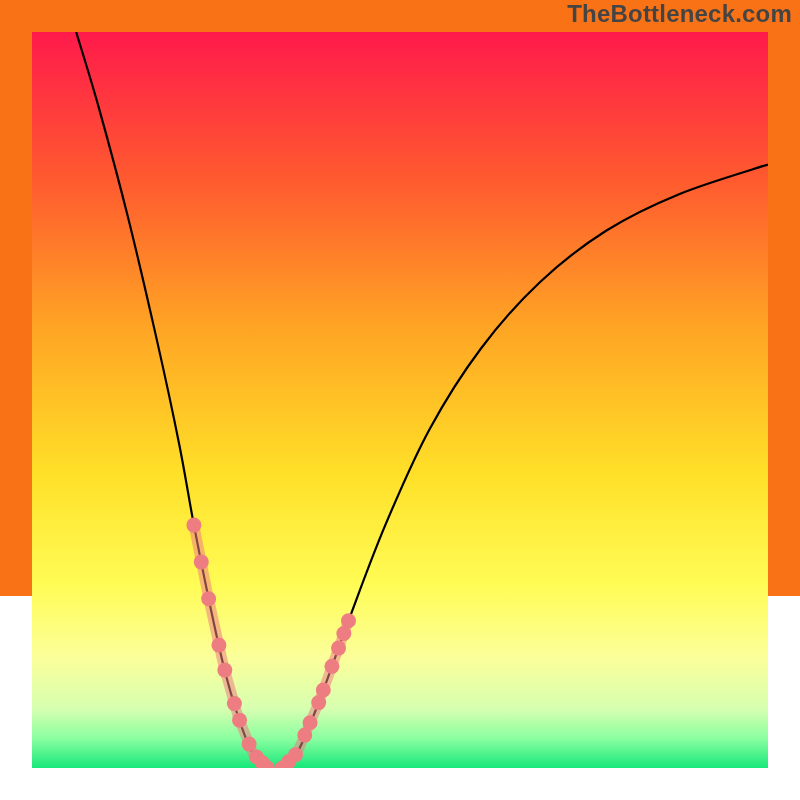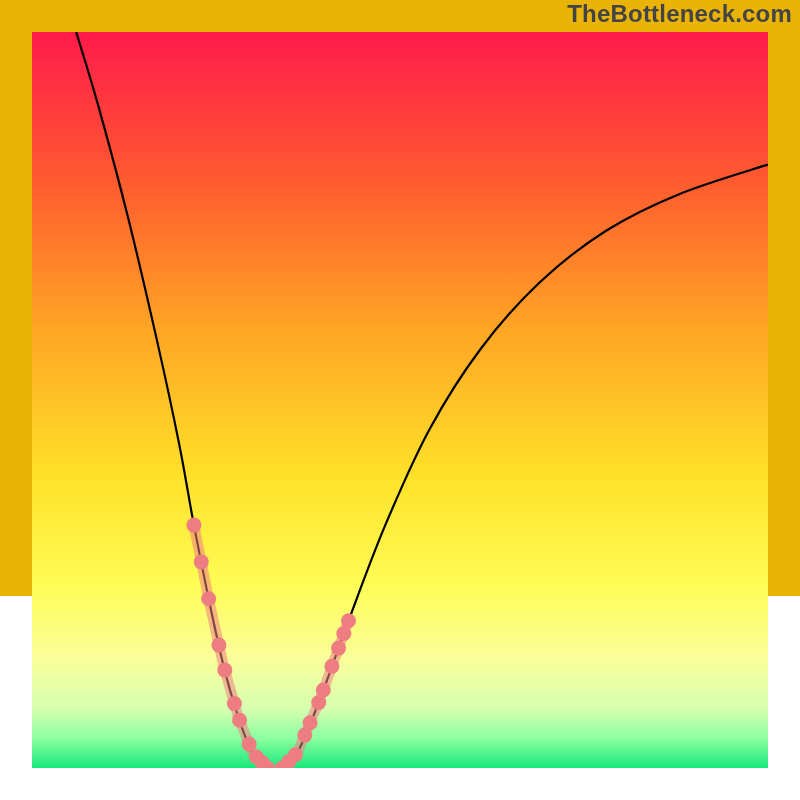--- a/index.html
+++ b/index.html
@@ -7,21 +7,21 @@
     padding: 0;
     width: 800px;
     height: 800px;
     overflow: hidden;
     font-family: Arial, Helvetica, sans-serif;
   }
   .frame {
     position: relative;
     width: 800px;
     height: 596px;
-    background: #eab308;
+    background: #f97316;
   }
   .watermark {
     position: absolute;
     top: 0;
     right: 8px;
     font-size: 24px;
     font-weight: 600;
     color: #444444;
     letter-spacing: 0.2px;
     z-index: 10;

